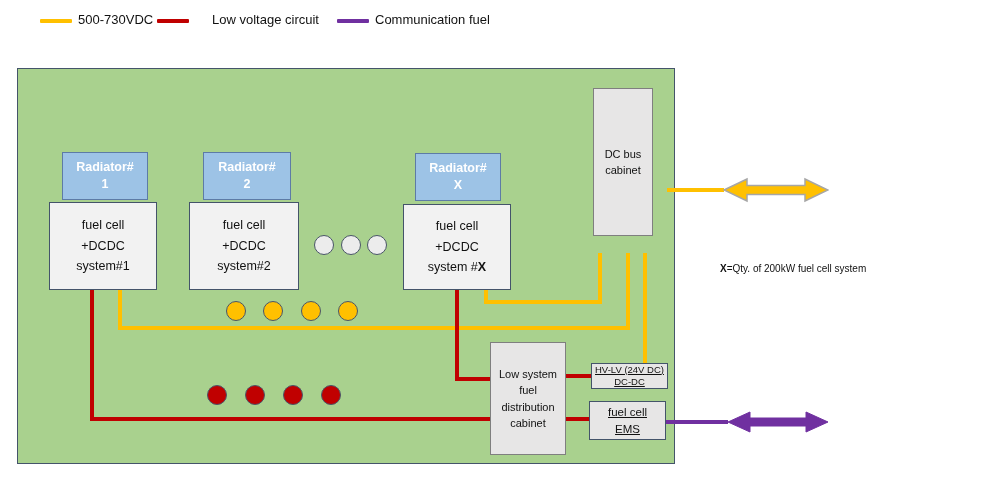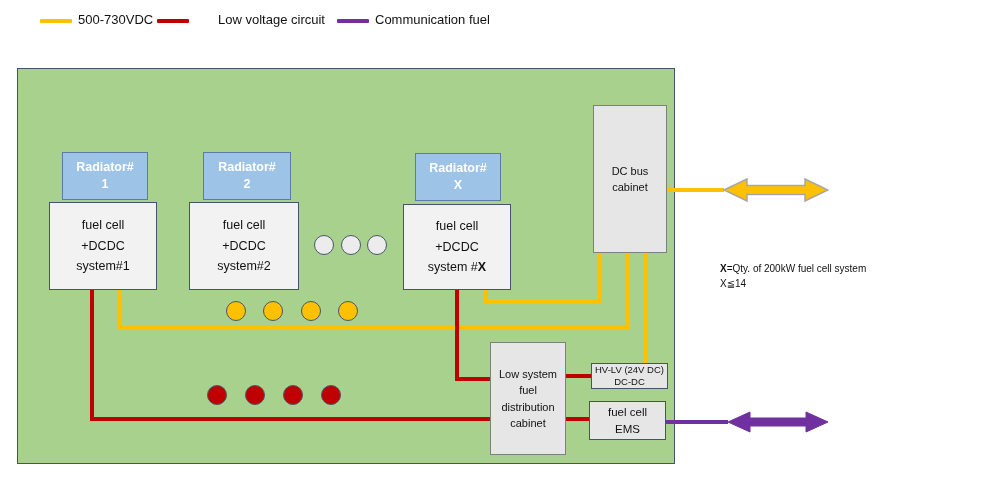--- a/index.html
+++ b/index.html
@@ -28,21 +28,21 @@
   .fuelcell{
     background:var(--box-bg,#F2F2F2);border:1.5px solid var(--box-border,#44546A);
     color:#111;font-size:12.5px;line-height:1.65;
   }
   .cabinet{
     background:var(--cabinet-bg,#E7E6E6);border:1.2px solid #7F7F7F;
     color:#111;font-size:11px;line-height:1.5;
   }
   .smallbox{
     background:var(--cabinet-bg,#E7E6E6);border:1.2px solid var(--box-border,#44546A);
-    color:#111;line-height:1.3;
+    color:#111;line-height:1.3;text-decoration:underline;
   }
   
   .wire{position:absolute;}
   .wire.hv{background:var(--hv-line,#FFC000);}
   .wire.lv{background:var(--lv-line,#C00000);}
   .wire.comm{background:var(--comm-line,#7030A0);}
   
   .dot{position:absolute;width:20px;height:20px;border-radius:50%;box-sizing:border-box;
        border:1.5px solid var(--dot-outline,#4a5568);}
   .dot.white{background:var(--white-dot-bg,#ECECEC);}
@@ -55,21 +55,21 @@
 </style>
 </head>
 <body>
 
 <div class="page">
 
   <div>
     <span class="legend-dash dash-hv" style="left:40px"></span>
     <span class="legend-label" style="left:78px">500-730VDC</span>
     <span class="legend-dash dash-lv" style="left:157px"></span>
-    <span class="legend-label" style="left:218px">Low voltage circuit</span>
+    <span class="legend-label" style="left:212px">Low voltage circuit</span>
     <span class="legend-dash dash-comm" style="left:337px"></span>
     <span class="legend-label" style="left:375px">Communication fuel</span>
   </div>
 
   <div class="panel"></div>
 
   <div class="wire hv" style="left:118px;top:288px;width:4px;height:42px"></div>
   <div class="wire hv" style="left:118px;top:326px;width:512px;height:4px"></div>
   <div class="wire hv" style="left:626px;top:253px;width:4px;height:77px"></div>
   <div class="wire hv" style="left:484px;top:289px;width:4px;height:15px"></div>
@@ -123,21 +123,21 @@
   <div class="dot yellow" style="left:226px;top:301px"></div>
   <div class="dot yellow" style="left:263px;top:301px"></div>
   <div class="dot yellow" style="left:301px;top:301px"></div>
   <div class="dot yellow" style="left:338px;top:301px"></div>
 
   <div class="dot red" style="left:207px;top:385px"></div>
   <div class="dot red" style="left:245px;top:385px"></div>
   <div class="dot red" style="left:283px;top:385px"></div>
   <div class="dot red" style="left:321px;top:385px"></div>
 
-  <div class="box cabinet" style="left:593px;top:105px;width:74px;height:148px">
+  <div class="box cabinet" style="left:593px;top:88px;width:60px;height:148px">
     <div>DC bus</div>
     <div>cabinet</div>
   </div>
 
   <div class="box cabinet" style="left:490px;top:342px;width:76px;height:113px;border:1.2px solid #7F7F7F">
     <div>Low system</div>
     <div>fuel</div>
     <div>distribution</div>
     <div>cabinet</div>
   </div>
@@ -155,16 +155,15 @@
   <svg class="arrow-svg" style="left:723px;top:177px" width="106" height="26" viewBox="0 0 106 26">
     <polygon points="1,13 24,2 24,8.5 82,8.5 82,2 105,13 82,24 82,17.5 24,17.5 24,24" style="fill:var(--hv-line,#FFC000);stroke:var(--arrow-outline,#A6A6A6);stroke-width:1.5"></polygon>
   </svg>
 
   <svg class="arrow-svg" style="left:728px;top:409px" width="100" height="26" viewBox="0 0 100 26">
     <polygon points="0,13 22,3 22,9 78,9 78,3 100,13 78,23 78,17 22,17 22,23" style="fill:var(--comm-line,#7030A0);stroke:var(--comm-line,#7030A0);stroke-width:1"></polygon>
   </svg>
 
   <div class="annotation">
     <div><span class="bold">X</span><span>=Qty. of 200kW fuel cell system</span></div>
-    <div>X≦14</div>
   </div>
 
 </div>
 
 </body></html>

